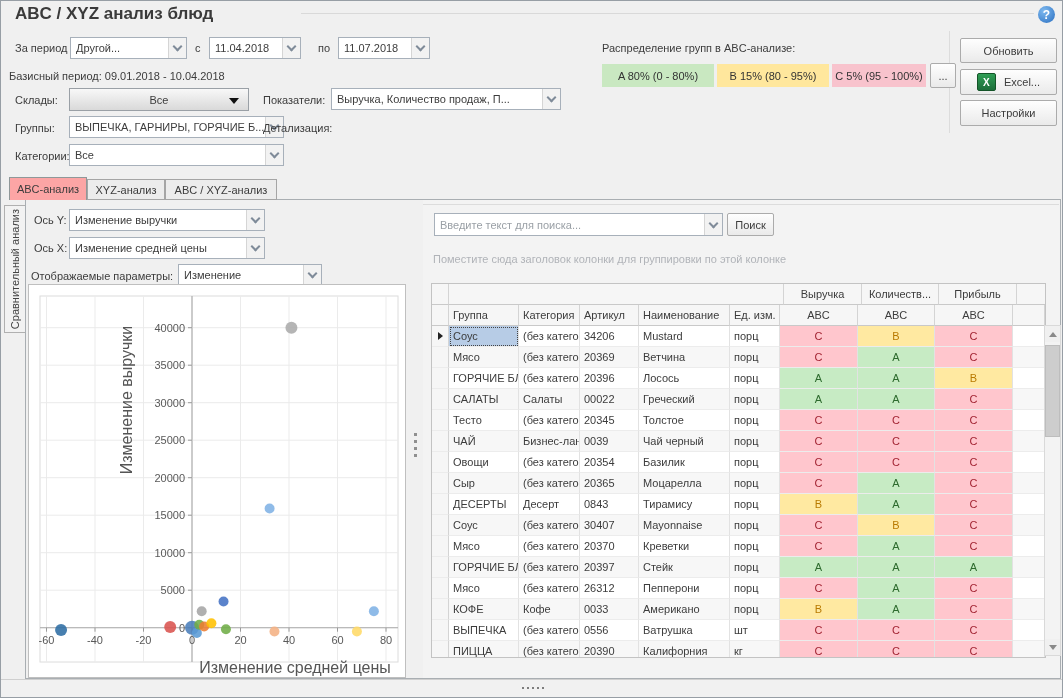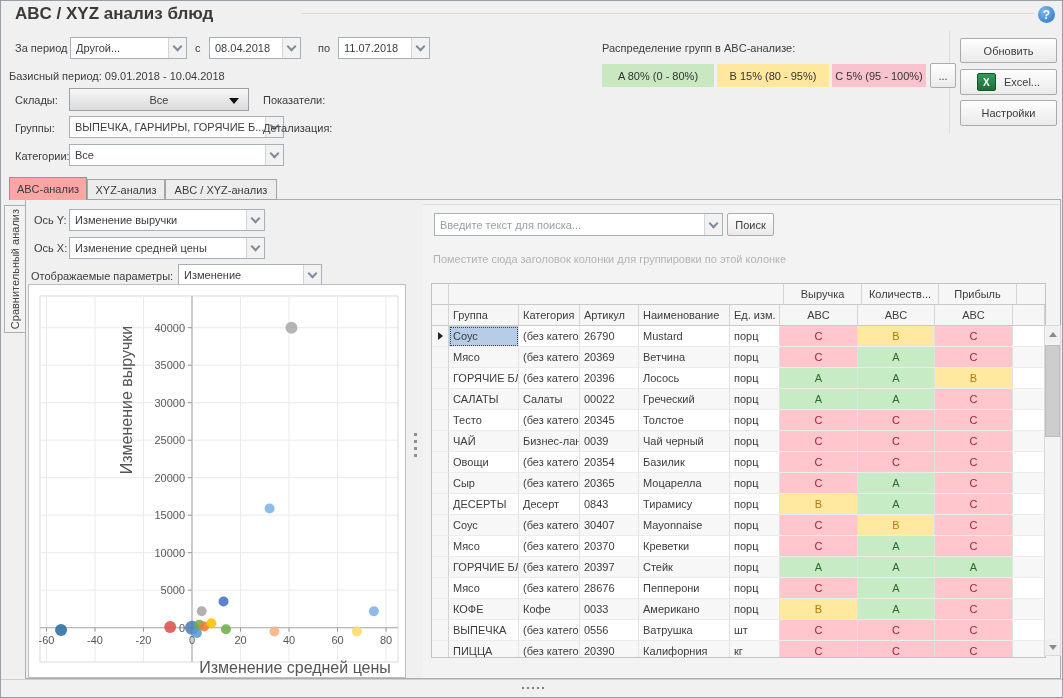--- a/index.html
+++ b/index.html
@@ -73,41 +73,47 @@
 
   <div class="lbl" style="left:14px;top:41px;">За период</div>
   <div class="combo" style="left:69px;top:36px;width:117px;">
     <span>Другой...</span>
     <span class="chev">
         <i></i>
       </span>
   </div>
   <div class="lbl" style="left:194px;top:41px;">с</div>
   <div class="combo" style="left:208px;top:36px;width:92px;">
-    <span>08.04.2018</span>
+    <span>11.04.2018</span>
     <span class="chev">
         <i></i>
       </span>
   </div>
   <div class="lbl" style="left:317px;top:41px;">по</div>
   <div class="combo" style="left:337px;top:36px;width:92px;">
     <span>11.07.2018</span>
     <span class="chev">
         <i></i>
       </span>
   </div>
 
   <div class="lbl" style="left:8px;top:69px;">Базисный период: 09.01.2018 - 10.04.2018</div>
 
   <div class="lbl" style="left:14px;top:93px;">Склады:</div>
   <div class="dropbtn" style="left:68px;top:87px;width:180px;">
     <span>Все</span>
     <span class="tri"></span>
   </div>
   <div class="lbl" style="left:262px;top:93px;">Показатели:</div>
+  <div class="combo" style="left:330px;top:87px;width:230px;">
+    <span>Выручка, Количество продаж, П...</span>
+    <span class="chev">
+        <i></i>
+      </span>
+  </div>
 
   <div class="lbl" style="left:14px;top:121px;">Группы:</div>
   <div class="combo" style="left:68px;top:115px;width:215px;">
     <span>ВЫПЕЧКА, ГАРНИРЫ, ГОРЯЧИЕ Б...</span>
     <span class="chev">
         <i></i>
       </span>
   </div>
   <div class="lbl" style="left:262px;top:121px;">Детализация:</div>
 
@@ -280,21 +286,21 @@
         <div class="gc center" style="width: 77px; min-width: 77px;">ABC</div>
         <div class="gc center" style="width: 78px; min-width: 78px;">ABC</div>
         <div class="gc " style="width: 32px; min-width: 32px;"></div>
       </div>
       <div class="grow odd" style="background: rgb(255, 255, 255);">
         <div class="gc ind" style="width: 17px; min-width: 17px;">
           <span class="rowmark"></span>
         </div>
         <div class="gc sel" style="width: 70px; min-width: 70px;">Соус</div>
         <div class="gc " style="width: 61px; min-width: 61px;">(без катего...</div>
-        <div class="gc " style="width: 59px; min-width: 59px;">26790</div>
+        <div class="gc " style="width: 59px; min-width: 59px;">34206</div>
         <div class="gc " style="width: 91px; min-width: 91px;">Mustard</div>
         <div class="gc " style="width: 50px; min-width: 50px;">порц</div>
         <div class="gc center abcC" style="width: 78px; min-width: 78px;">C</div>
         <div class="gc center abcB" style="width: 77px; min-width: 77px;">B</div>
         <div class="gc center abcC" style="width: 78px; min-width: 78px;">C</div>
         <div class="gc " style="width: 32px; min-width: 32px;"></div>
       </div>
       <div class="grow even" style="background: rgb(247, 247, 247);">
         <div class="gc ind" style="width: 17px; min-width: 17px;"></div>
         <div class="gc " style="width: 70px; min-width: 70px;">Мясо</div>
@@ -424,21 +430,21 @@
         <div class="gc " style="width: 50px; min-width: 50px;">порц</div>
         <div class="gc center abcA" style="width: 78px; min-width: 78px;">A</div>
         <div class="gc center abcA" style="width: 77px; min-width: 77px;">A</div>
         <div class="gc center abcA" style="width: 78px; min-width: 78px;">A</div>
         <div class="gc " style="width: 32px; min-width: 32px;"></div>
       </div>
       <div class="grow odd" style="background: rgb(255, 255, 255);">
         <div class="gc ind" style="width: 17px; min-width: 17px;"></div>
         <div class="gc " style="width: 70px; min-width: 70px;">Мясо</div>
         <div class="gc " style="width: 61px; min-width: 61px;">(без катего...</div>
-        <div class="gc " style="width: 59px; min-width: 59px;">28676</div>
+        <div class="gc " style="width: 59px; min-width: 59px;">26312</div>
         <div class="gc " style="width: 91px; min-width: 91px;">Пепперони</div>
         <div class="gc " style="width: 50px; min-width: 50px;">порц</div>
         <div class="gc center abcC" style="width: 78px; min-width: 78px;">C</div>
         <div class="gc center abcA" style="width: 77px; min-width: 77px;">A</div>
         <div class="gc center abcC" style="width: 78px; min-width: 78px;">C</div>
         <div class="gc " style="width: 32px; min-width: 32px;"></div>
       </div>
       <div class="grow even" style="background: rgb(247, 247, 247);">
         <div class="gc ind" style="width: 17px; min-width: 17px;"></div>
         <div class="gc " style="width: 70px; min-width: 70px;">КОФЕ</div>

